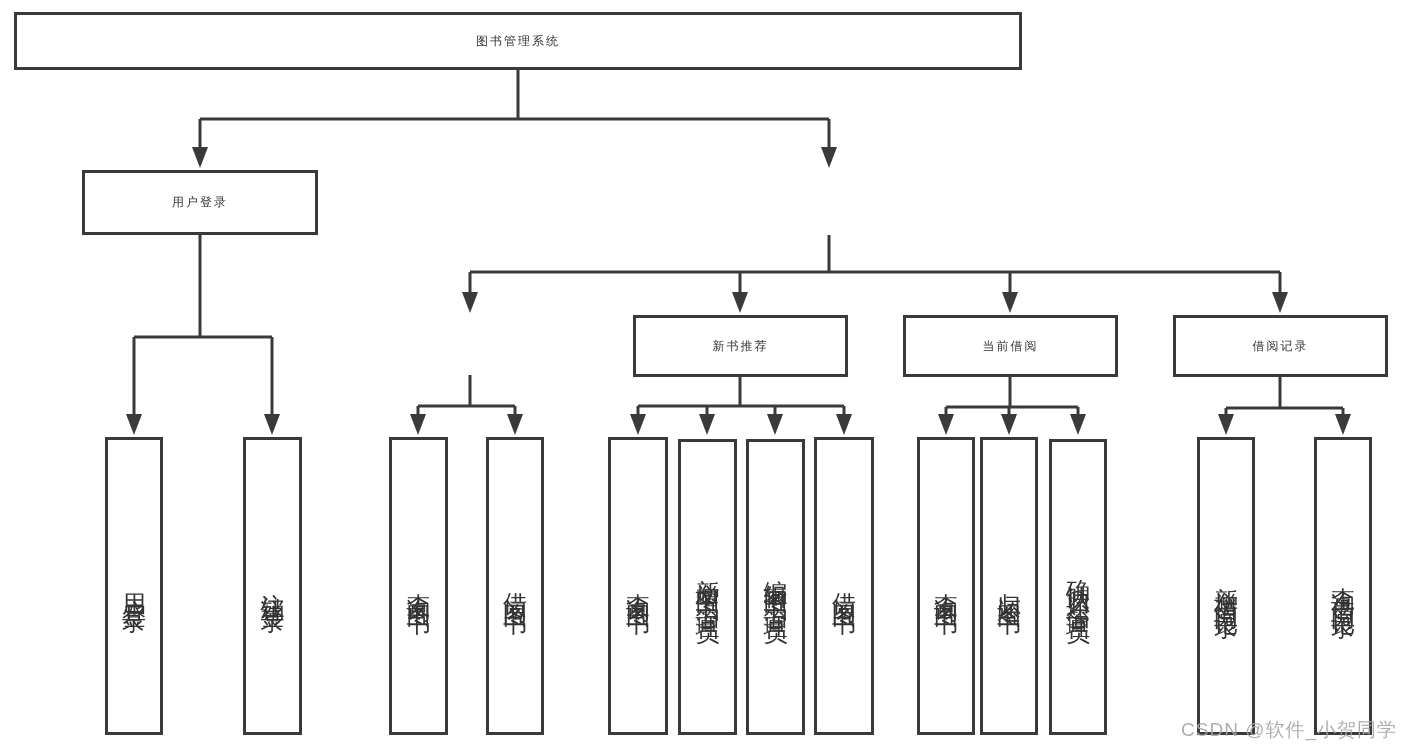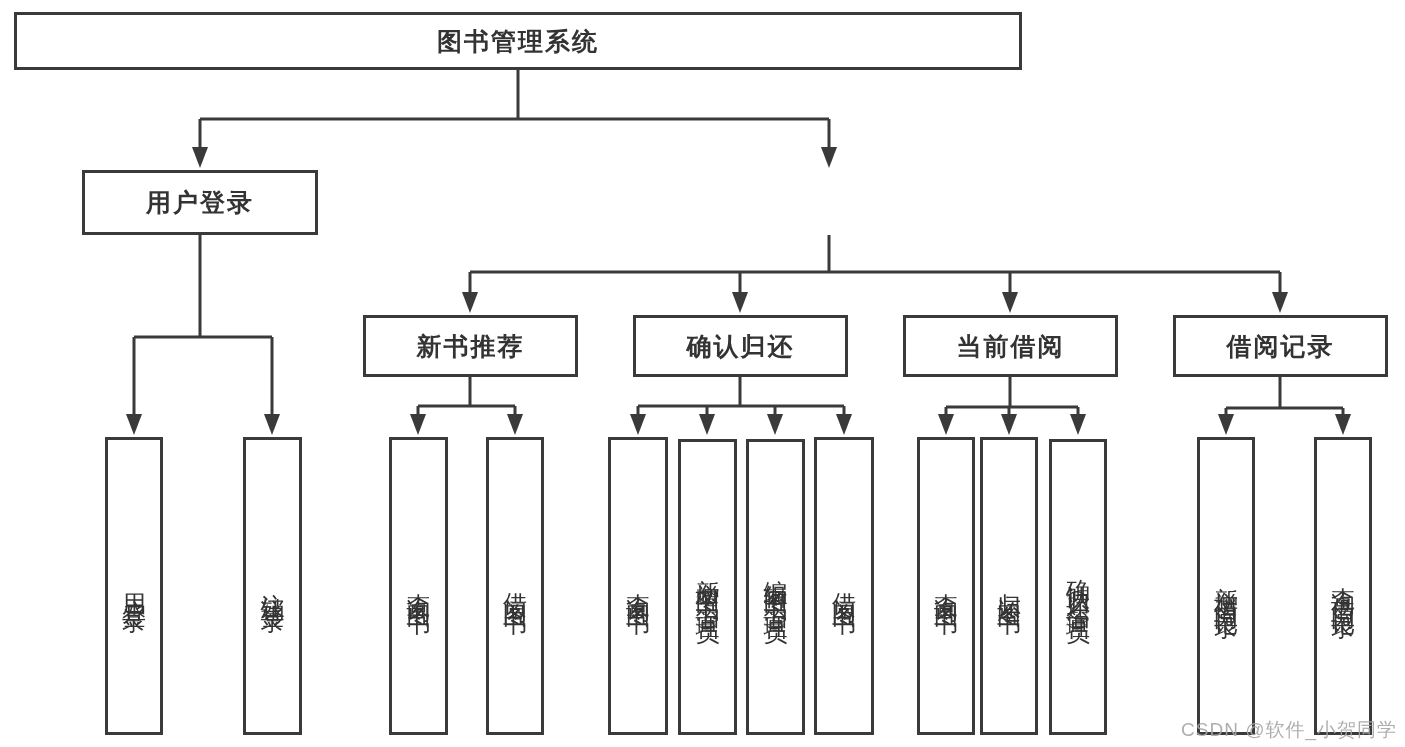--- a/index.html
+++ b/index.html
@@ -6,21 +6,21 @@
   html,body{margin:0;padding:0;background:#ffffff;}
   .stage{
     position:relative;width:1405px;height:747px;background:#ffffff;overflow:hidden;
     font-family:"Liberation Sans", sans-serif;color:#333333;
   }
   .wires{position:absolute;left:0;top:0;width:1405px;height:747px;}
   .node{
     position:absolute;box-sizing:border-box;background:#ffffff;
     border:3px solid #3a3a3a;display:flex;align-items:center;justify-content:center;
   }
-  .node.h .lbl{font-size:25px;letter-spacing:2px;white-space:nowrap;font-weight:bold;}
+  .node.h .lbl{font-size:12px;letter-spacing:2px;white-space:nowrap;}
   .node.v .lbl{
     writing-mode:vertical-rl;text-orientation:mixed;
     font-size:24px;letter-spacing:6px;line-height:1;white-space:nowrap;
   }
   .watermark{
     position:absolute;right:8px;bottom:4px;z-index:5;
     font-size:19px;color:#a6a6a6;opacity:.9;letter-spacing:1px;white-space:nowrap;text-align:center;
   }
 </style>
 </head>
@@ -62,25 +62,22 @@
   </svg>
 
   <div class="node h" style="left:14px;top:12px;width:1008px;height:58px">
     <span class="lbl">图书管理系统</span>
   </div>
 
   <div class="node h" style="left:82px;top:170px;width:236px;height:65px">
     <span class="lbl">用户登录</span>
   </div>
 
-  <div class="node h" style="left:363px;top:315px;width:215px;height:62px">
+  <div class="node h" style="left:633px;top:315px;width:215px;height:62px">
     <span class="lbl">新书推荐</span>
-  </div>
-  <div class="node h" style="left:633px;top:315px;width:215px;height:62px">
-    <span class="lbl">确认归还</span>
   </div>
   <div class="node h" style="left:903px;top:315px;width:215px;height:62px">
     <span class="lbl">当前借阅</span>
   </div>
   <div class="node h" style="left:1173px;top:315px;width:215px;height:62px">
     <span class="lbl">借阅记录</span>
   </div>
 
   <div class="node v" style="left:105px;top:437px;width:58px;height:298px">
     <span class="lbl">用户登录</span>

